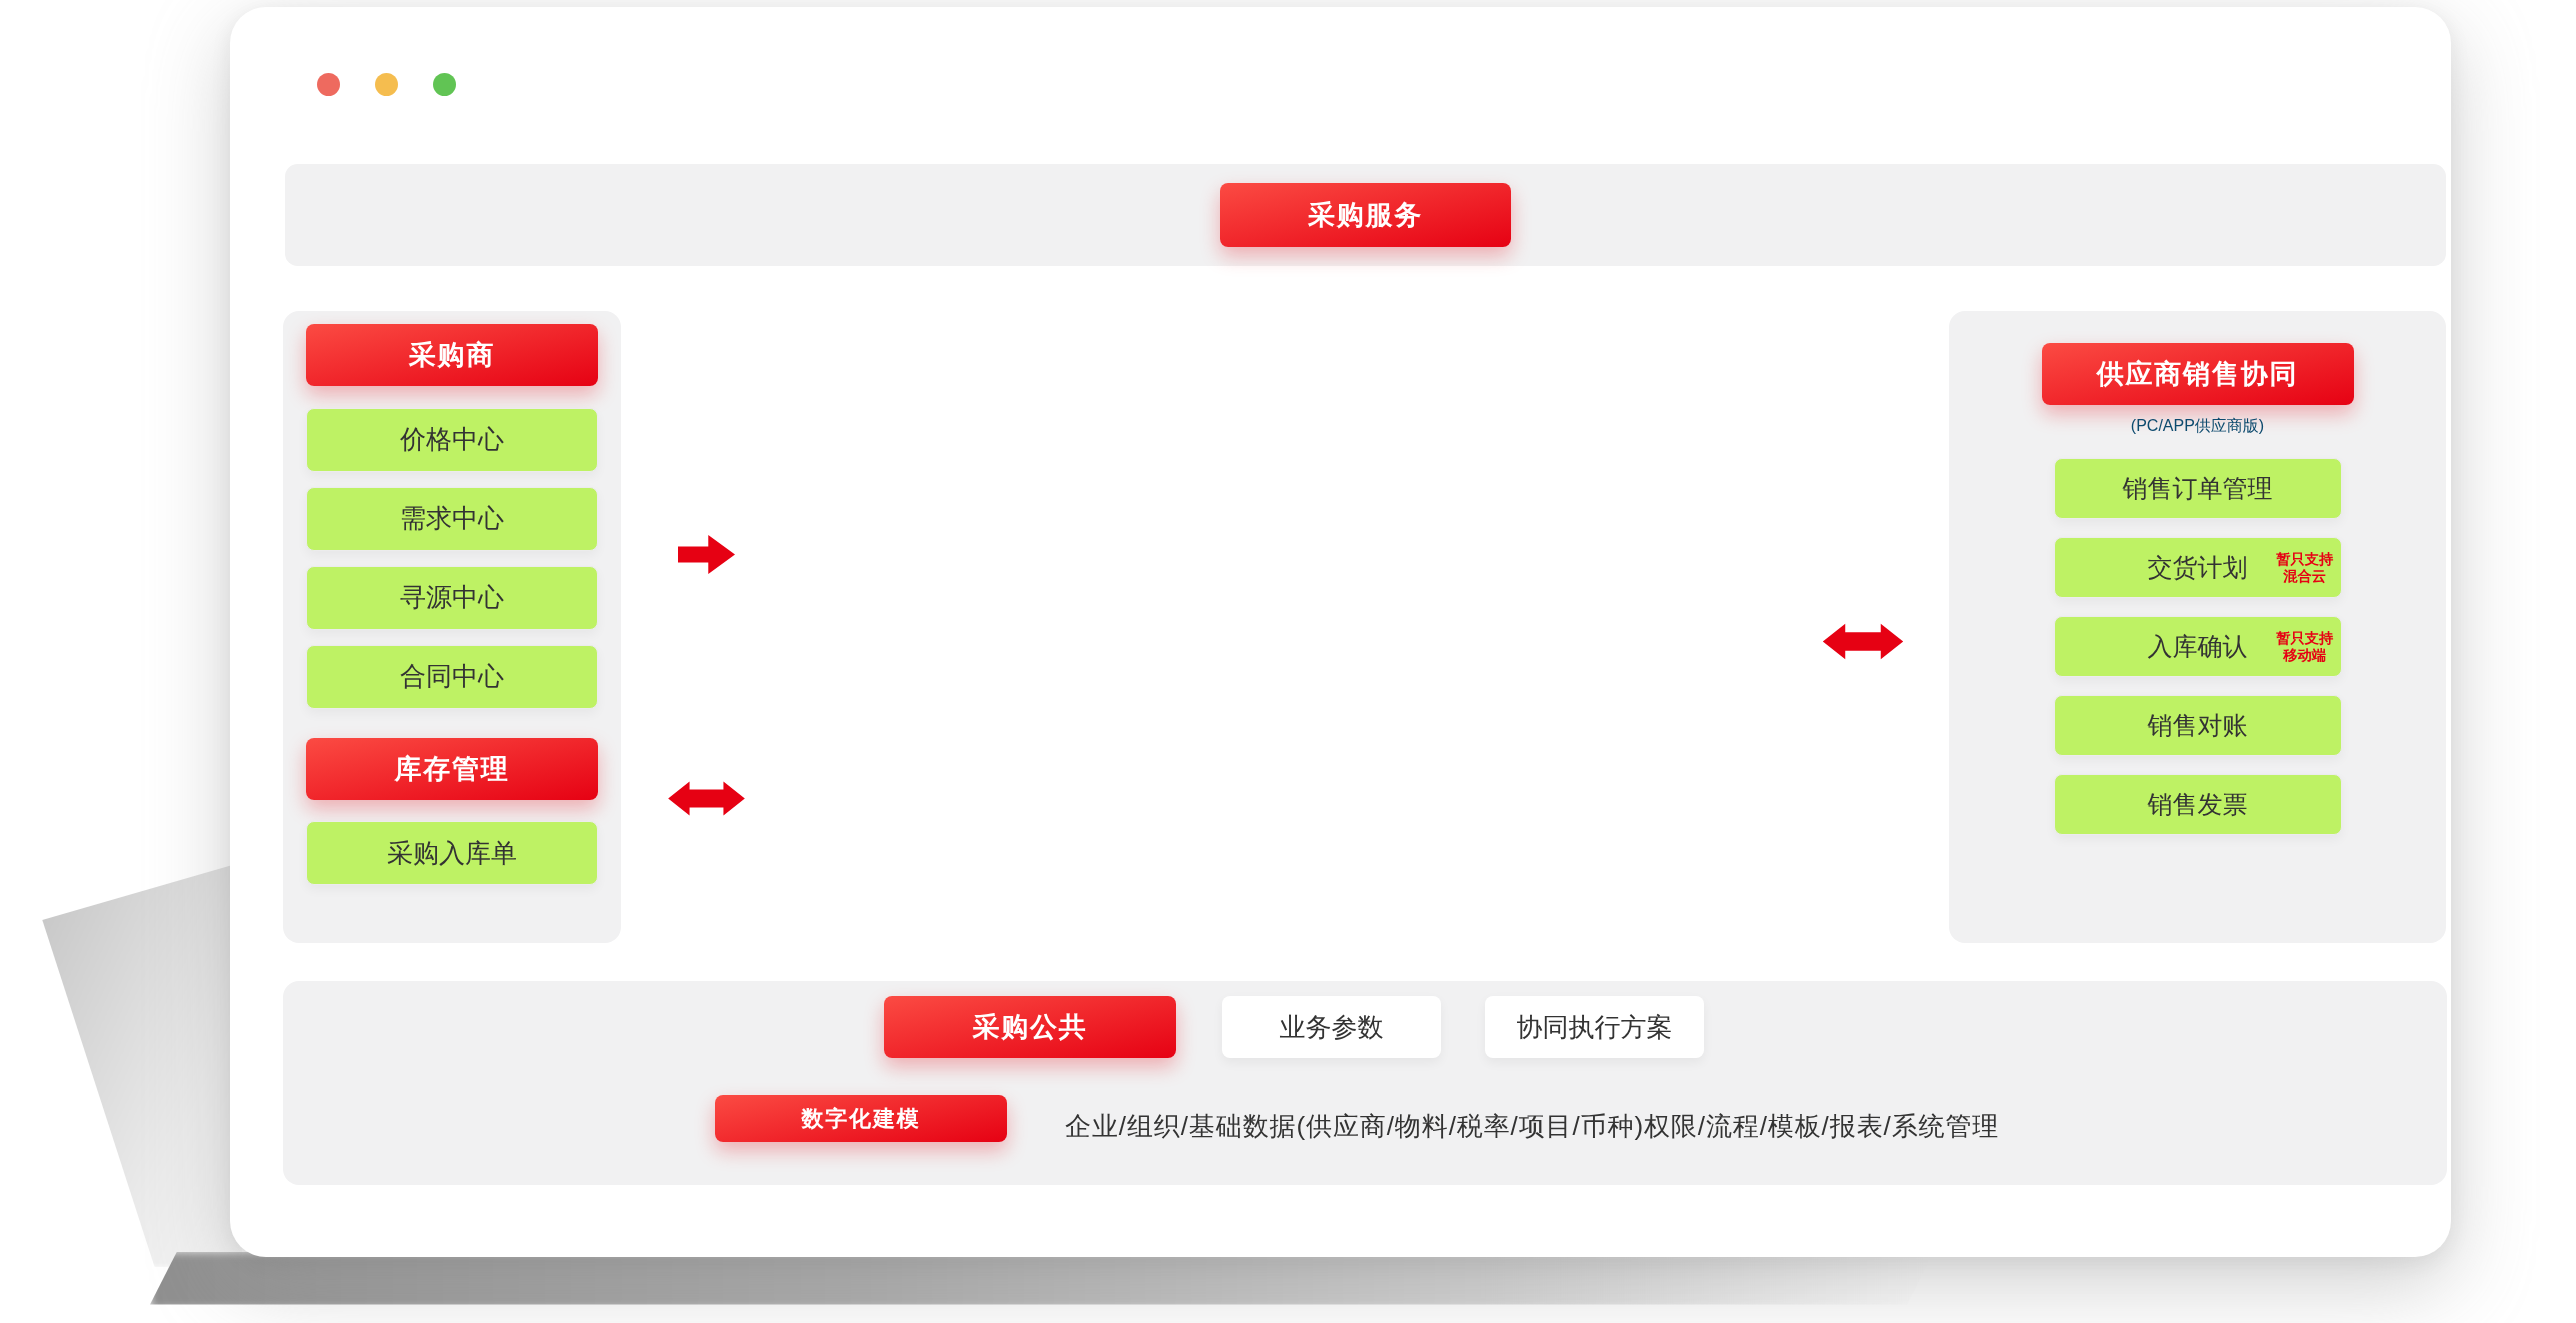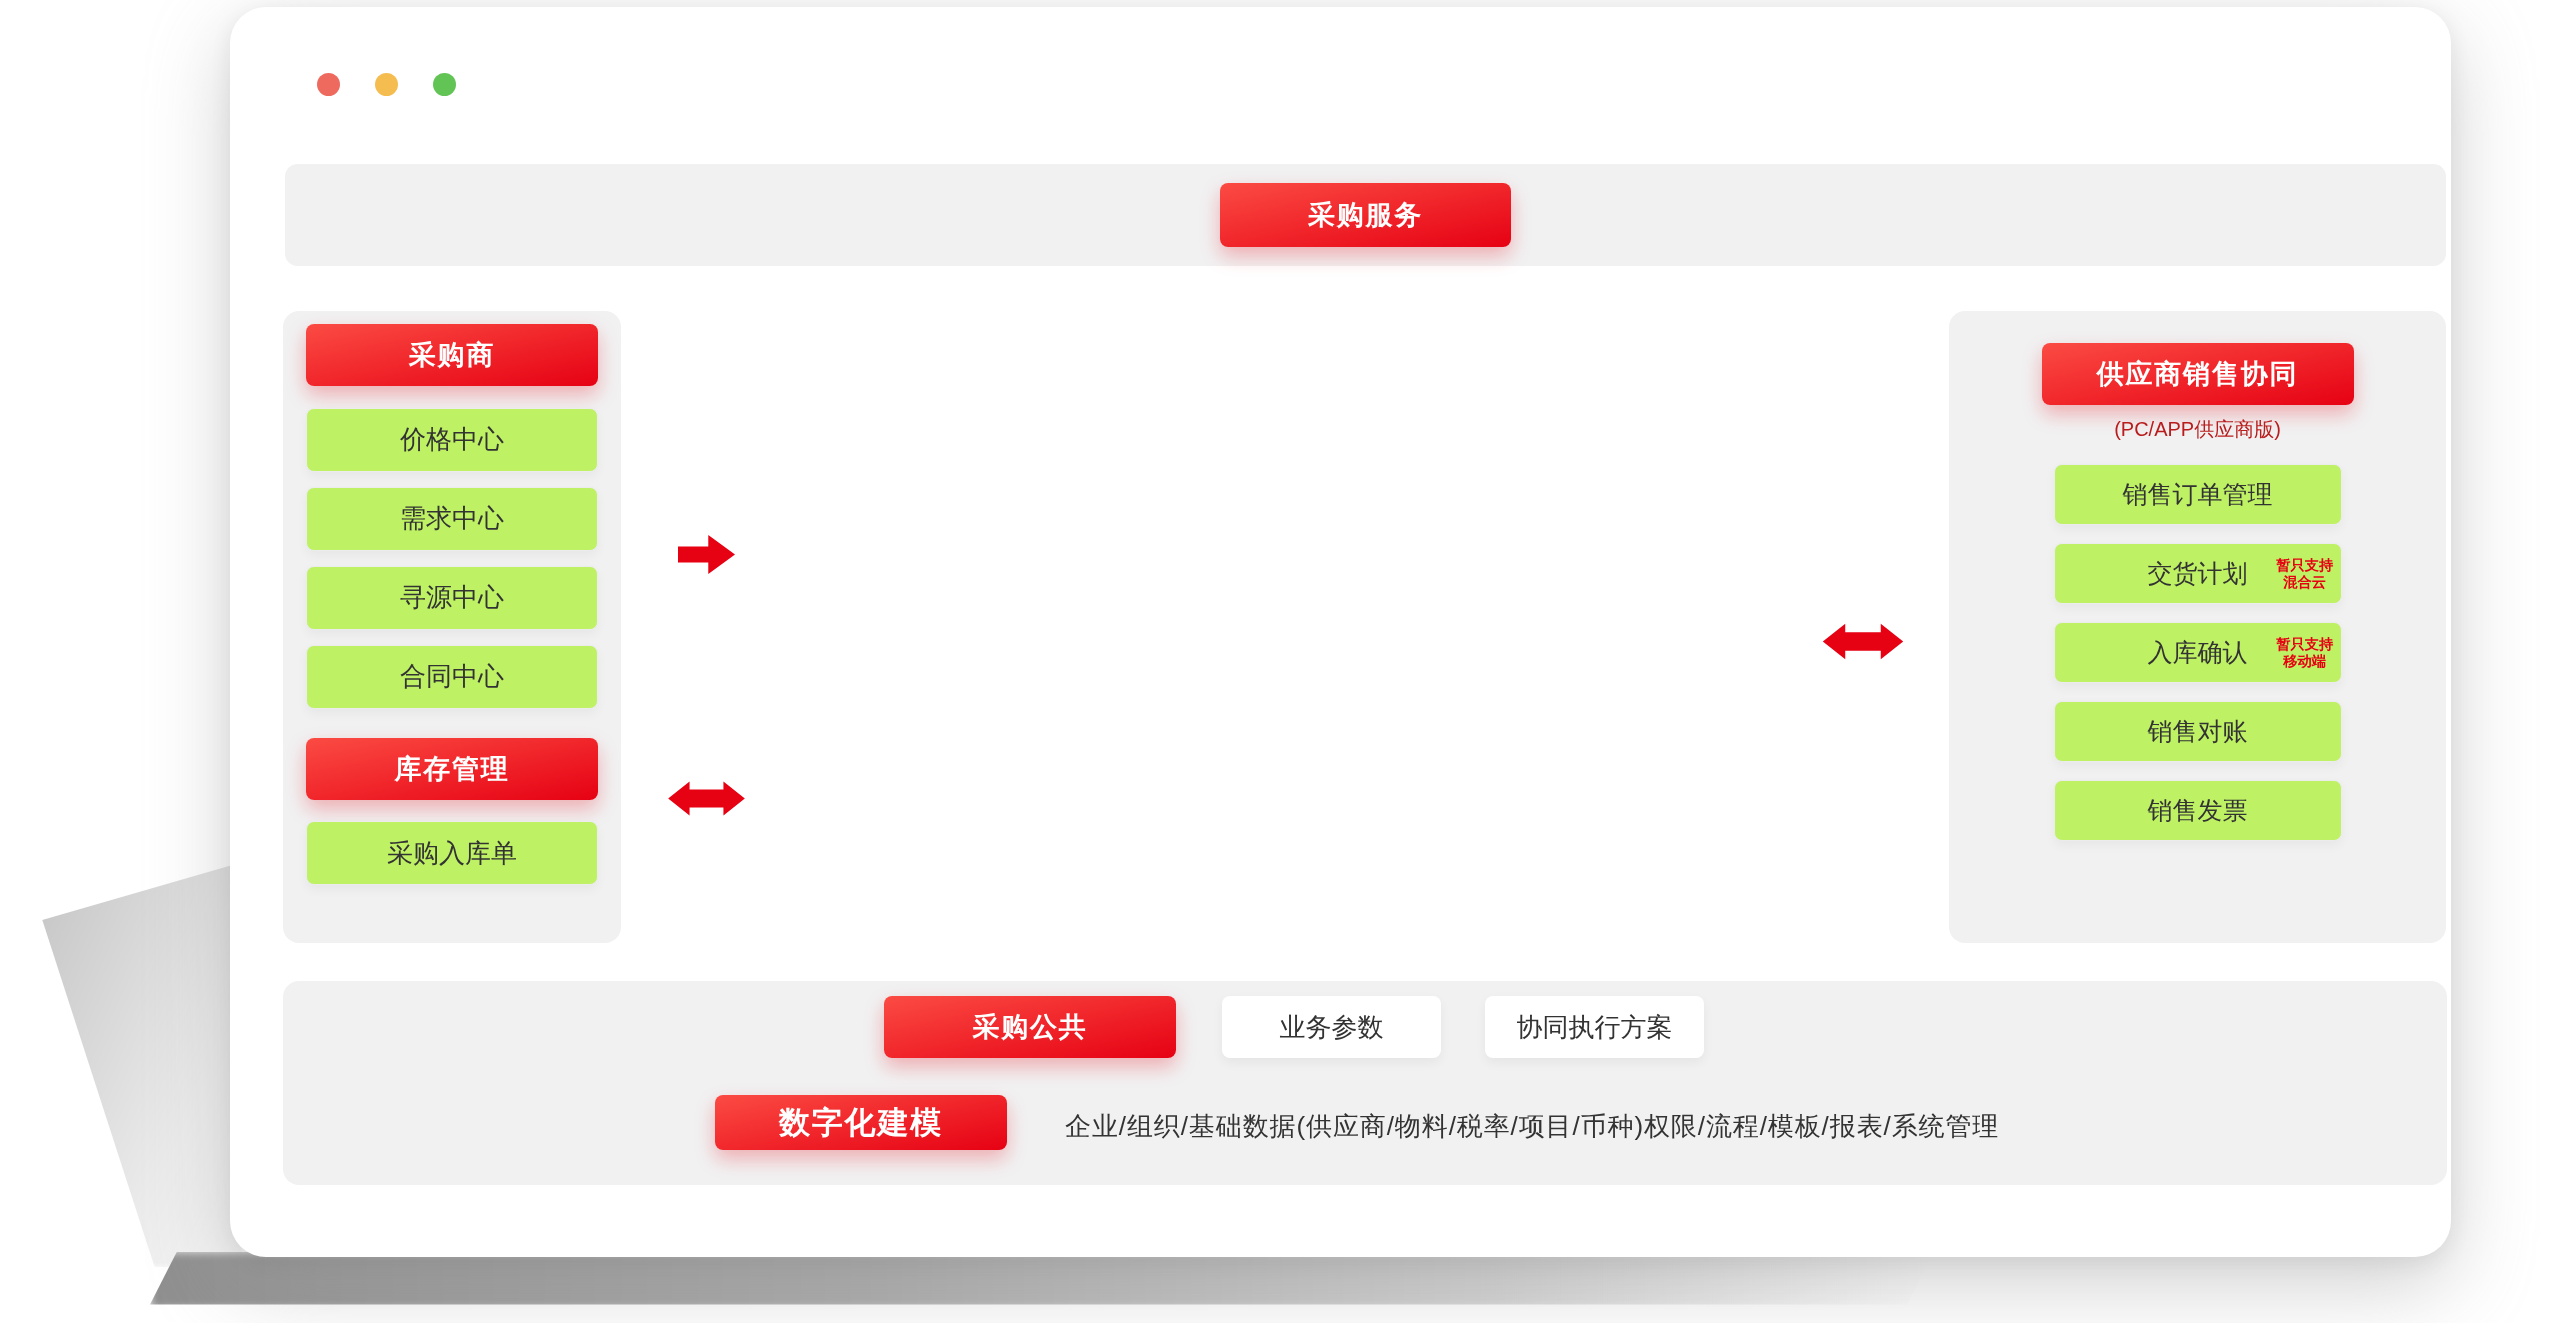--- a/index.html
+++ b/index.html
@@ -79,37 +79,37 @@
   }
   .card-title{font-size:27px;font-weight:bold;color:#333;}
   .card-sub{margin-top:14.3px;font-size:24px;line-height:37px;color:#c9c9cb;white-space:pre-line;text-align:center;}
   
   .right-panel{
     position:absolute;left:1719px;top:304px;width:497px;height:632px;
     box-sizing:border-box;padding-top:32px;
     display:flex;flex-direction:column;align-items:center;
   }
   .right-header{width:312px;height:62px;font-size:27px;flex:none;}
-  .right-sub{margin:10.7px 0 21.5px;font-size:20px;color:#b91c1c;flex:none;}
+  .right-sub{margin:10.7px 0 21.5px;font-size:16px;color:#0c4a6e;flex:none;}
   .r-item{position:relative;width:288px;height:61px;margin-bottom:18px;flex:none;font-size:25px;}
   .r-note{
     position:absolute;right:7.2px;top:50%;transform:translateY(-50%);
     font-size:14.3px;line-height:17px;color:var(--accent-red,#e60113);
     white-space:pre-line;text-align:center;font-weight:bold;
   }
   
   .bottom-panel{position:absolute;left:53px;top:974px;width:2164px;height:204px;}
   .btn-common{position:absolute;left:601px;top:15px;width:292px;height:62px;font-size:27px;}
   .white-btn{
     background:#fff;border-radius:8px;display:flex;align-items:center;justify-content:center;
     font-size:26px;color:#333;box-shadow:0 4.5px 10.7px rgba(0,0,0,.05);cursor:pointer;
   }
   .btn-param{position:absolute;left:939px;top:15px;width:219px;height:62px;}
   .btn-plan{position:absolute;left:1202px;top:15px;width:219px;height:62px;}
-  .btn-modeling{position:absolute;left:432px;top:114px;width:292px;height:55px;font-size:31px;}
+  .btn-modeling{position:absolute;left:432px;top:114px;width:292px;height:47px;font-size:22px;}
   .modeling-text{
     position:absolute;left:782px;top:114px;height:63px;display:flex;align-items:center;
     font-size:26px;color:#333;letter-spacing:0.9px;
   }
   
   .arrow{position:absolute;color:var(--accent-red,#e60113);}
   .arrow svg{display:block;width:100%;height:100%;}
   .arrow-1{left:448px;top:525px;width:57px;height:45px;}
   .arrow-2{left:438px;top:771px;width:77px;height:41px;}
   .arrow-3{left:1589px;top:613px;width:88px;height:43px;}

